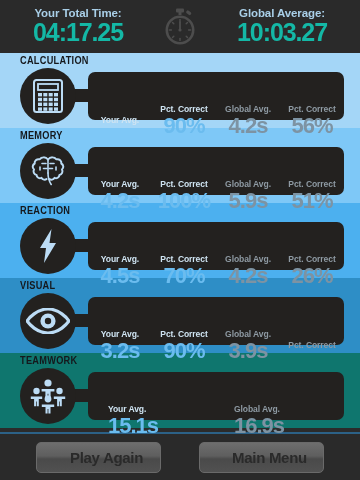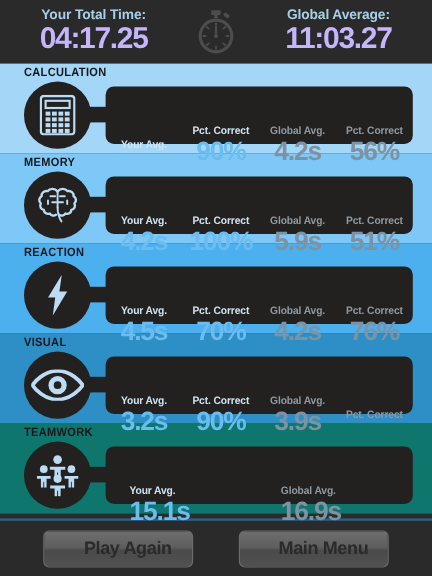--- a/index.html
+++ b/index.html
@@ -19,21 +19,21 @@
   }
   .hdr-block { width: 140px; text-align: center; }
   .hdr-block.left { margin-left: 8px; }
   .hdr-block.right { margin-right: 8px; }
   .hdr-label {
     font-size: 11.5px; font-weight: bold; color: #a9cfe8;
     letter-spacing: -0.1px; line-height: 13px;
     font-family: "Liberation Sans", sans-serif;
   }
   .hdr-value {
-    font-size: 25px; font-weight: bold; color: #c4b5fd;
+    font-size: 25px; font-weight: bold; color: #14b8a6;
     letter-spacing: -1.1px; line-height: 27px; margin-top: -1px;
   }
   .stopwatch-wrap { width: 56px; display: flex; align-items: center; justify-content: center; }
 
   
   .section { position: relative; width: 360px; height: 75px; }
   .sec-label {
     position: absolute; left: 20px; top: 2px;
     font-size: 10px; font-weight: bold; color: #15181c;
     letter-spacing: 0.3px;
@@ -122,21 +122,21 @@
           <line x1="9.5" y1="29.5" x2="10.8" y2="28.2"></line>
           <line x1="9.5" y1="14.5" x2="10.8" y2="15.8"></line>
         </g>
         <line x1="17" y1="22" x2="17" y2="14.2" stroke="#4d4d4d" stroke-width="1.8" stroke-linecap="round"></line>
         <circle cx="17" cy="22" r="1.6" fill="#4d4d4d"></circle>
       </svg>
     </div>
 
     <div class="hdr-block right">
       <div class="hdr-label">Global Average:</div>
-      <div class="hdr-value">11:03.27</div>
+      <div class="hdr-value">10:03.27</div>
     </div>
   </div>
 
   <div id="sections" style="position:absolute;left:0;top:53px;width:360px;">
       <div class="section" style="background: rgb(164, 214, 247);">
         <div class="sec-label">CALCULATION</div>
         <div class="connector"></div>
         <div class="icon-circle">
           <svg width="30" height="34" viewBox="0 0 30 34">
         <rect x="1" y="1" width="28" height="32" rx="2.5" fill="none" stroke="#bcdcf5" stroke-width="2"></rect>
@@ -233,21 +233,21 @@
           <div class="cell mine">
             <div class="cell-label">Pct. Correct</div>
             <div class="cell-value">70%</div>
           </div>
           <div class="cell glob">
             <div class="cell-label">Global Avg.</div>
             <div class="cell-value">4.2s</div>
           </div>
           <div class="cell glob">
             <div class="cell-label">Pct. Correct</div>
-            <div class="cell-value">76%</div>
+            <div class="cell-value">26%</div>
           </div>
         </div>
       </div>
       <div class="section" style="background: rgb(46, 142, 198);">
         <div class="sec-label">VISUAL</div>
         <div class="connector"></div>
         <div class="icon-circle">
           <svg width="44" height="26" viewBox="0 0 44 26">
         <path d="M22 1C11 1 3 10 1 13c2 3 10 12 21 12s19-9 21-12C41 10 33 1 22 1z" fill="none" stroke="#bcdcf5" stroke-width="3.2" stroke-linejoin="round"></path>
         <circle cx="22" cy="13" r="7.6" fill="#bcdcf5"></circle>

